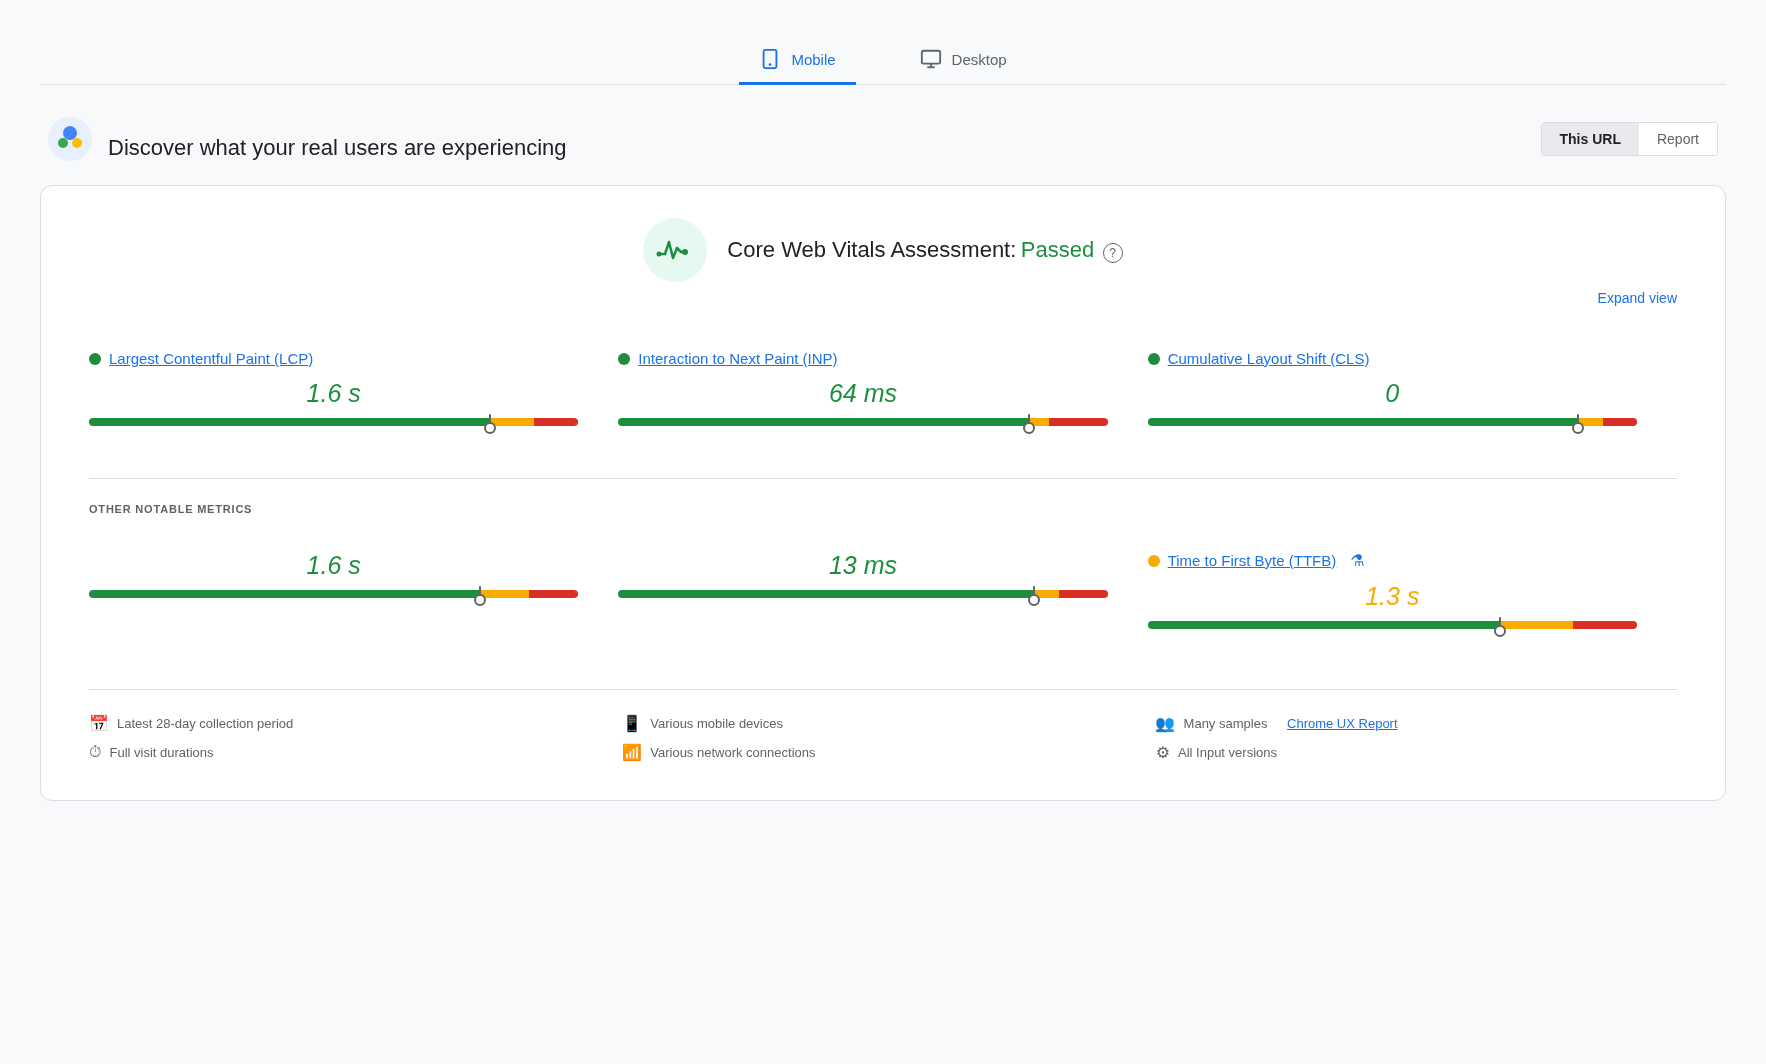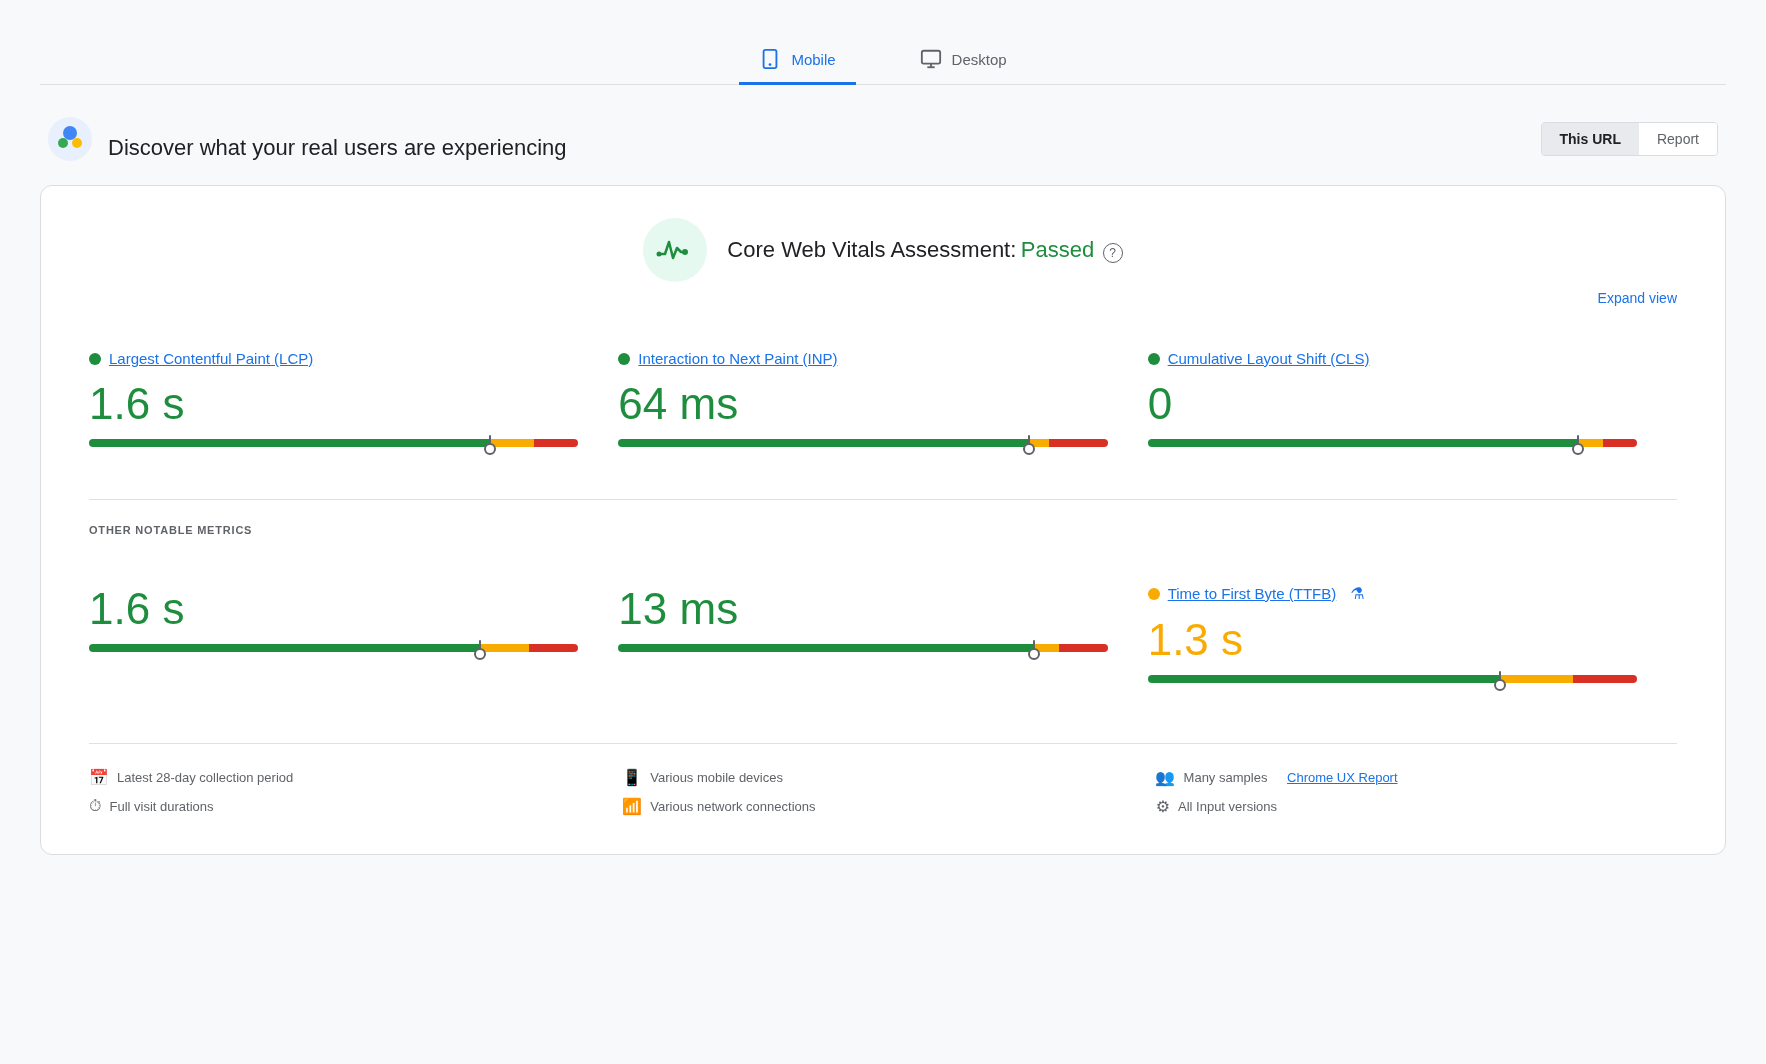--- a/index.html
+++ b/index.html
@@ -173,24 +173,26 @@
     .dot-green { background: #1e8e3e; }
     .dot-orange { background: #f9ab00; }
     .metric-name {
       font-size: 15px;
       color: #1a73e8;
       text-decoration: underline;
       cursor: pointer;
       font-weight: 400;
     }
     .metric-value {
-      font-size: 44px;
+      text-align: center;
+      font-size: 25px;
       font-weight: 400;
       color: #1e8e3e;
       margin-bottom: 10px;
+      font-style: italic;
     }
     .metric-value.orange { color: #f9ab00; }
     
     .progress-bar-container {
       position: relative;
       height: 8px;
       border-radius: 4px;
       overflow: visible;
       margin-bottom: 4px;
     }
@@ -231,21 +233,21 @@
     .divider {
       border: none;
       border-top: 1px solid #e0e0e0;
       margin: 24px 0;
     }
     .section-title {
       font-size: 11px;
       font-weight: 600;
       letter-spacing: 0.8px;
       color: #5f6368;
-      margin-bottom: 32px;
+      margin-bottom: 20px;
       text-transform: uppercase;
     }
     
     .footer-info {
       display: grid;
       grid-template-columns: 1fr 1fr 1fr;
       gap: 12px;
       margin-top: 32px;
       padding-top: 24px;
       border-top: 1px solid #e0e0e0;

